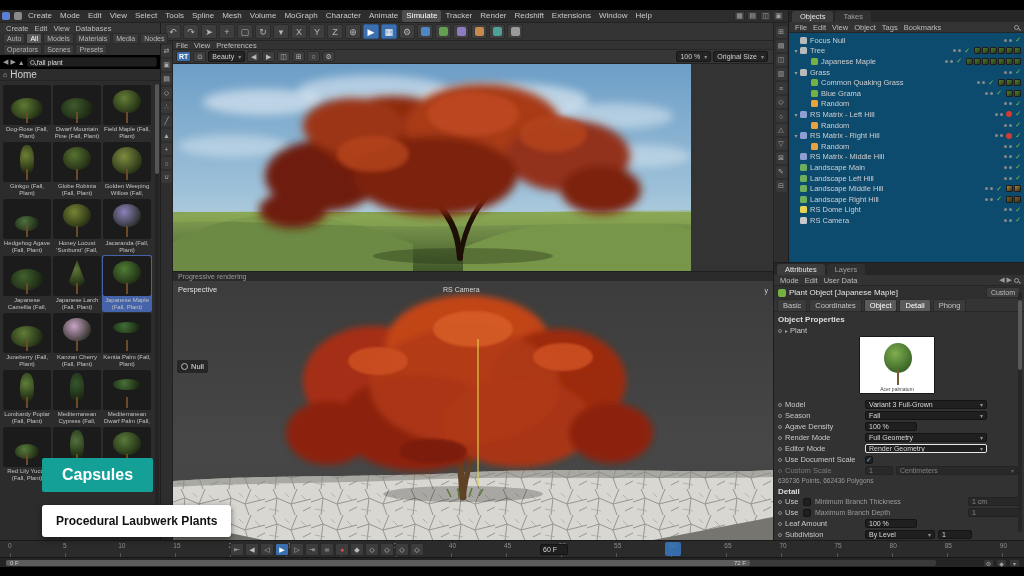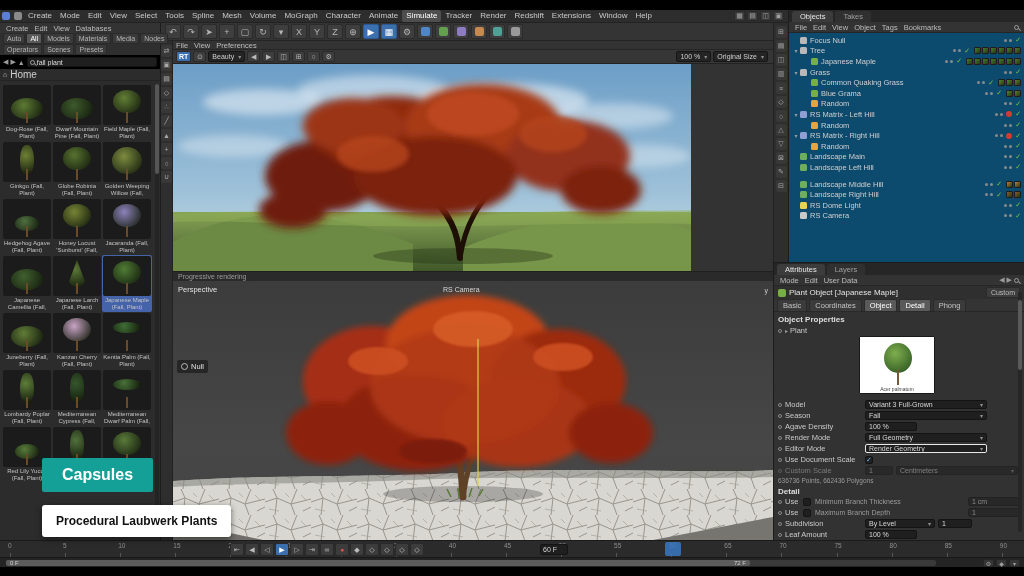--- a/index.html
+++ b/index.html
@@ -744,39 +744,49 @@
         <div class="oicon" style="background: rgb(232, 163, 61);"></div>
         <div class="oname">Random</div>
         <div class="oright">
           <div class="odot"></div>
           <div class="odot"></div>
           <div class="ocheck">✓</div>
         </div>
       </div>
       <div class="orow" style="padding-left: 3px;">
         <div class="ocaret"></div>
+        <div class="oicon" style="background: rgb(143, 159, 212);"></div>
+        <div class="oname">RS Matrix - Middle Hill</div>
+        <div class="oright">
+          <div class="odot"></div>
+          <div class="odot"></div>
+          <div class="ocheck">✓</div>
+        </div>
+      </div>
+      <div class="orow" style="padding-left: 3px;">
+        <div class="ocaret"></div>
         <div class="oicon" style="background: rgb(111, 174, 92);"></div>
         <div class="oname">Landscape Main</div>
         <div class="oright">
           <div class="odot"></div>
           <div class="odot"></div>
           <div class="ocheck">✓</div>
         </div>
       </div>
       <div class="orow" style="padding-left: 3px;">
         <div class="ocaret"></div>
         <div class="oicon" style="background: rgb(111, 174, 92);"></div>
         <div class="oname">Landscape Left Hill</div>
         <div class="oright">
           <div class="odot"></div>
           <div class="odot"></div>
           <div class="ocheck">✓</div>
         </div>
       </div>
-      <div class="orow" style="padding-left: 3px; margin-top: 6px;">
+      <div class="orow" style="padding-left: 3px;">
         <div class="ocaret"></div>
         <div class="oicon" style="background: rgb(111, 174, 92);"></div>
         <div class="oname">Landscape Middle Hill</div>
         <div class="oright">
           <div class="odot"></div>
           <div class="odot"></div>
           <div class="ocheck">✓</div>
           <div class="ochips">
             <div class="ochip" style="background: linear-gradient(135deg, rgb(189, 125, 60), rgb(35, 56, 18));"></div>
             <div class="ochip" style="background: linear-gradient(135deg, rgb(189, 125, 60), rgb(35, 56, 18));"></div>
@@ -918,31 +928,31 @@
       </div>
       <div class="arow">
         <div class="adot"></div>
         <div class="albl" style="width: 18px;">Use</div>
         <div class="acheck"></div>
         <div class="ausename">Maximum Branch Depth</div>
         <div class="afield" style="opacity: 0.5;">1</div>
       </div>
       <div class="arow">
         <div class="adot"></div>
+        <div class="albl">Leaf Amount</div>
+        <div class="afield">100 %</div>
+      </div>
+      <div class="arow">
+        <div class="adot"></div>
         <div class="albl">Subdivision</div>
         <div class="adrop" style="max-width: 70px;">
           <span>By Level</span>
           <span class="caret">▾</span>
         </div>
         <div class="afield" style="width: 34px; margin-left: 3px;">1</div>
-      </div>
-      <div class="arow">
-        <div class="adot"></div>
-        <div class="albl">Leaf Amount</div>
-        <div class="afield">100 %</div>
       </div>
     </div>
 </div>
 <div class="abs" id="plant-thumb" style="left:859px;top:336px;position:absolute;z-index:6">
   <div id="pt-canopy"></div>
   <div id="pt-trunk"></div>
   <div class="tcap">Acer palmatum</div>
 </div>
 <div class="abs" id="attr-scroll"></div>
 <div class="abs" id="attr-scroll-thumb"></div>

